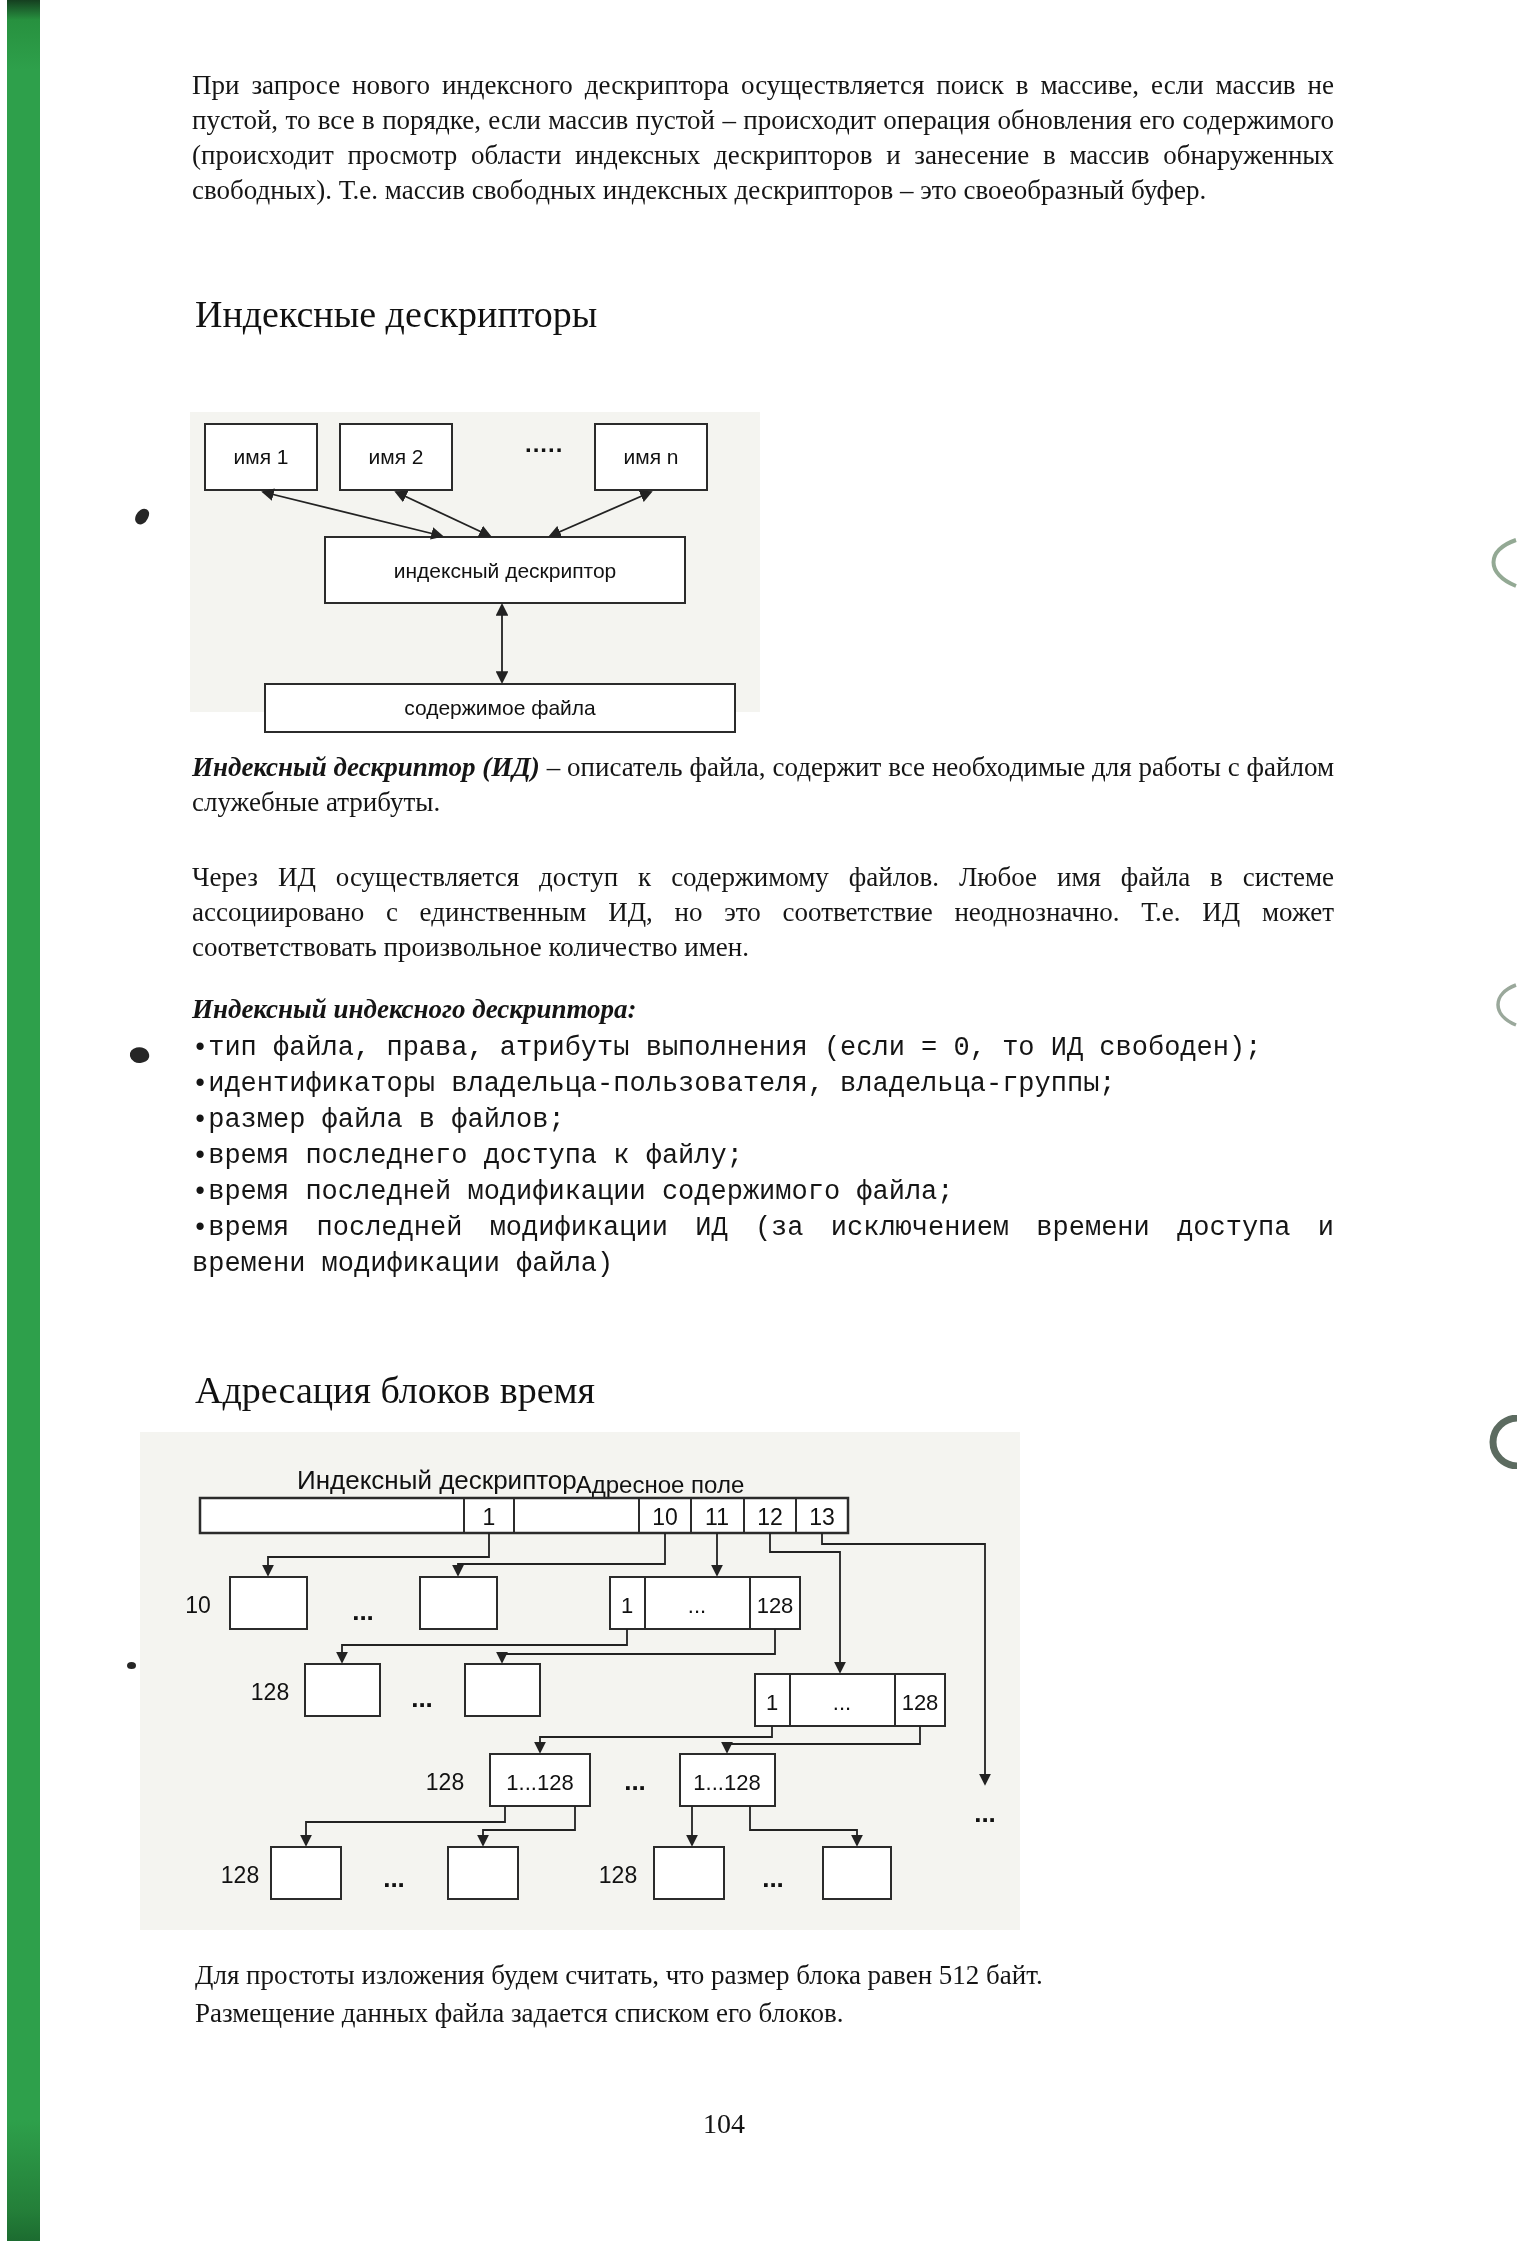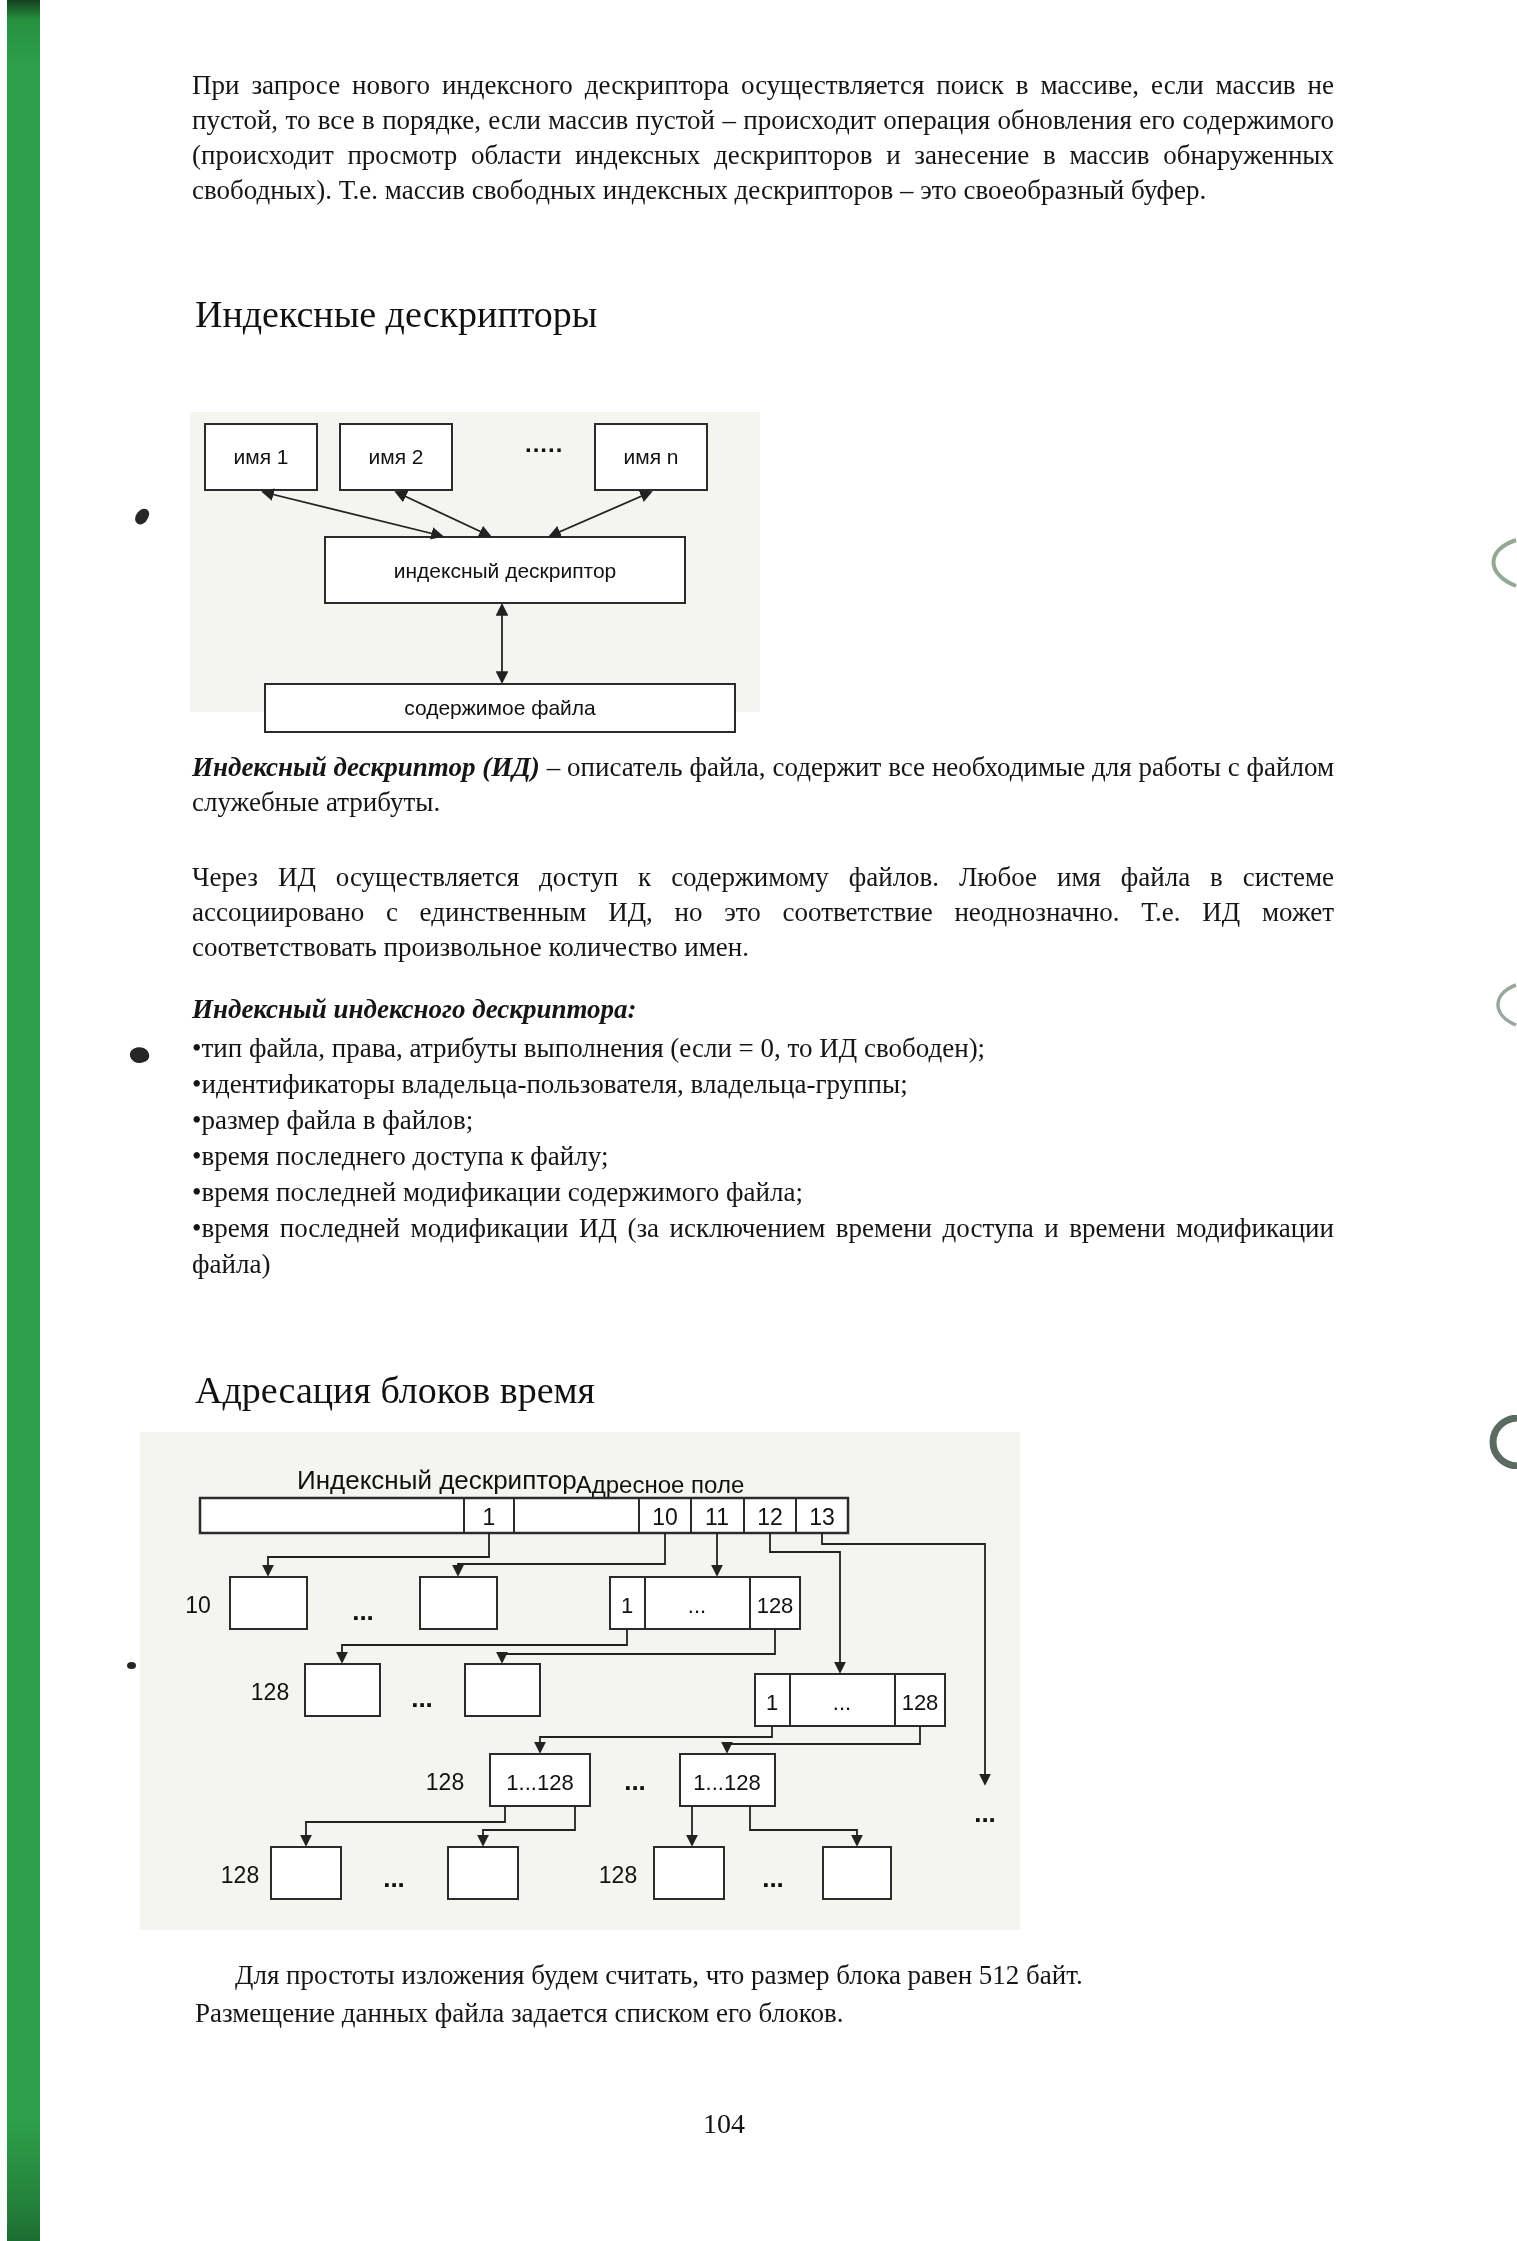--- a/index.html
+++ b/index.html
@@ -1,21 +1,21 @@
 <!DOCTYPE html>
 <html><head>
 <meta charset="utf-8">
 <style>
   html,body{margin:0;padding:0;}
   body{width:1517px;height:2241px;position:relative;background:#ffffff;overflow:hidden;
        font-family:"Liberation Serif","DejaVu Serif",serif;color:#161616;}
   .abs{position:absolute;}
   .body-text{font-size:27px;line-height:35px;text-align:justify;color:#151515;}
   .h-serif{font-size:38px;line-height:44px;font-weight:400;color:#111;font-family:Liberation Serif, serif;}
-  .bullets div{line-height:36px;text-align:justify;}
+  .bullets div{line-height:36px;text-align:justify;font-family:Liberation Mono, monospace;}
   .bi{font-weight:bold;font-style:italic;}
   .stripe{left:7px;top:0;width:33px;height:2241px;
     background:linear-gradient(180deg,#153f20 0px,#27913f 20px,#2ea04b 70px,#2ea04b 2120px,#247f39 2210px,#1c6c30 2241px);}
   .speck{background:#262626;}
   svg text{fill:#111;}
   .dg-sans{font-family:"Liberation Sans","DejaVu Sans",sans-serif;}
   .pagenum{font-size:28px;color:#141414;}
 </style>
 </head>
 <body>
@@ -163,16 +163,16 @@
     <path d="M635,197 V222 H362 V230" marker-end="url(#ah2)"></path>
     <path d="M632,294 V305 H400 V320" marker-end="url(#ah2)"></path>
     <path d="M780,294 V312 H587 V320" marker-end="url(#ah2)"></path>
     <path d="M365,374 V390 H166 V413" marker-end="url(#ah2)"></path>
     <path d="M435,374 V398 H343 V413" marker-end="url(#ah2)"></path>
     <path d="M552,374 V413" marker-end="url(#ah2)"></path>
     <path d="M610,374 V398 H717 V413" marker-end="url(#ah2)"></path>
   </g>
 </svg>
 
-<div class="abs body-text" style="left:195px;top:1958px;width:1100px;text-align:left;margin-left:40px;">Для простоты изложения будем считать, что размер блока равен 512 байт.</div>
+<div class="abs body-text" style="left:195px;top:1958px;width:1100px;text-align:left;">Для простоты изложения будем считать, что размер блока равен 512 байт.</div>
 <div class="abs body-text" style="left:195px;top:1996px;width:1100px;text-align:left;">Размещение данных  файла задается списком его блоков.</div>
 
 <div class="abs pagenum" style="left:703px;top:2108px;width:200px;">104</div>
 
 </body></html>

